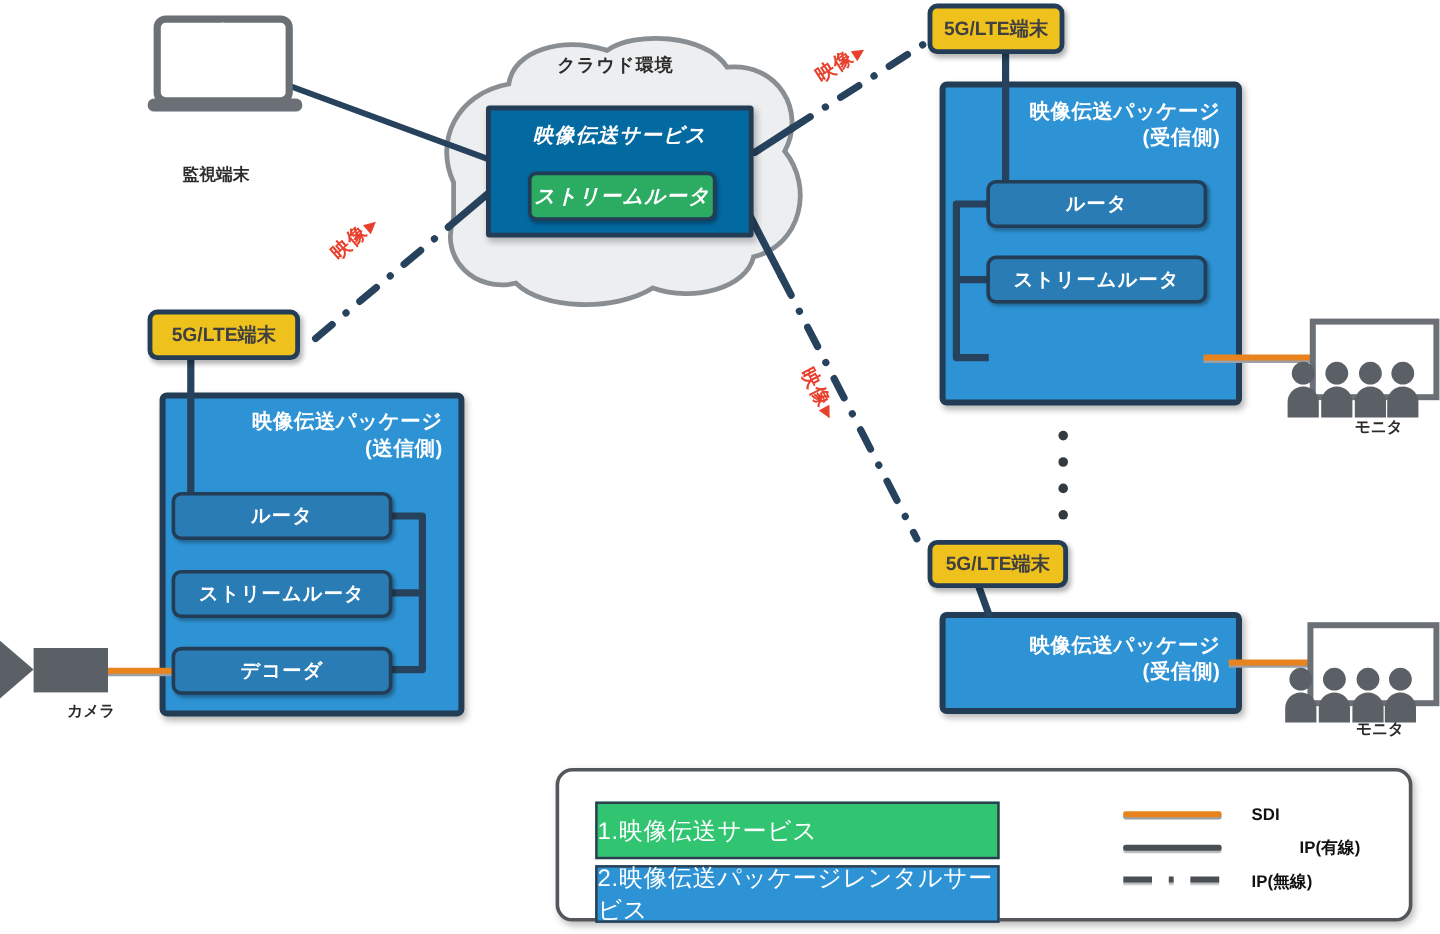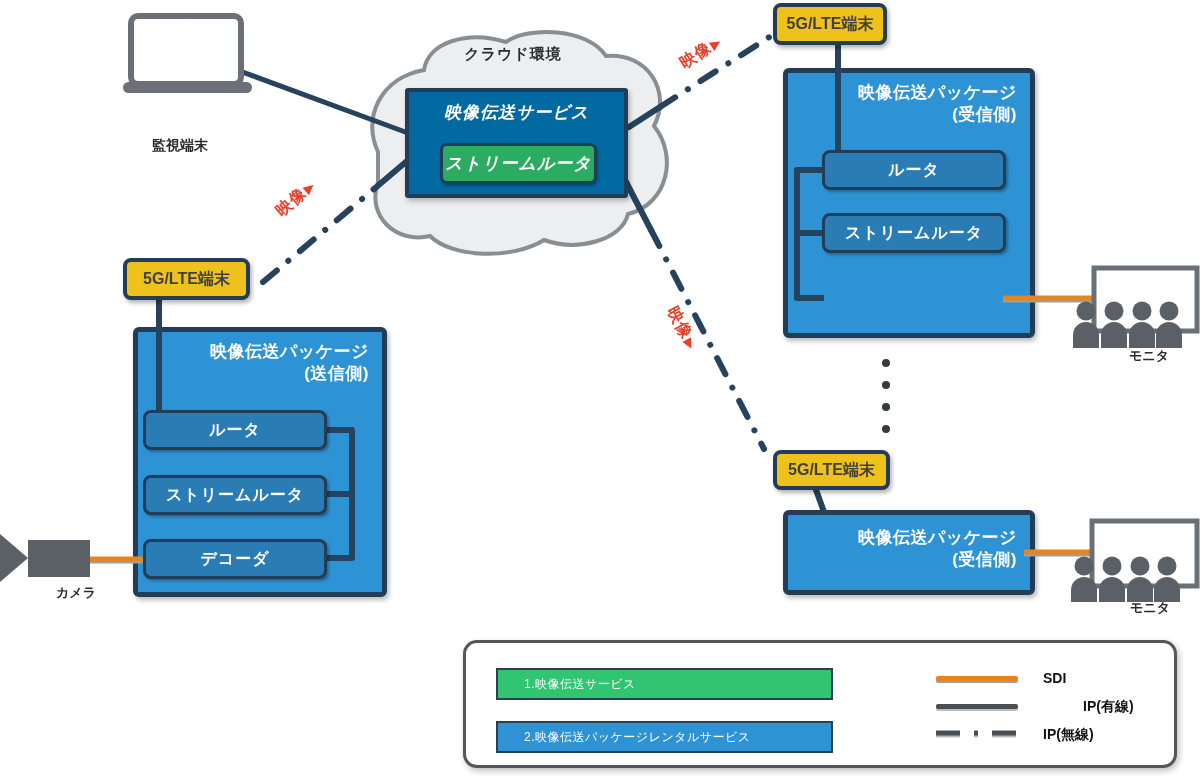--- a/index.html
+++ b/index.html
@@ -34,22 +34,22 @@
 
   .lbl{color:#2B2B2B;font-weight:bold;font-size:13px;text-align:center;}
   .cloud-lbl{color:#2B2B2B;font-weight:bold;font-size:15px;text-align:center;letter-spacing:1px;}
 
   .flow{color:#E8402C;font-weight:bold;font-size:16px;white-space:nowrap;text-align:center;width:80px;letter-spacing:1px;}
   .flow .arr{font-size:13px;margin-left:1px;}
 
   
   .legend{background:#fff;border:3px solid #53575B;border-radius:14px;
        box-shadow:2px 3px 6px rgba(0,0,0,.25);box-sizing:border-box;}
-  .legend-item{position:absolute;left:30px;width:337px;height:32px;color:#fff;font-size:12px;
-       display:flex;align-items:center;padding-left:26px;box-sizing:border-box;
+  .legend-item{position:absolute;left:30px;width:337px;height:48px;color:#fff;font-size:20px;
+       display:flex;align-items:center;padding-left:0;box-sizing:border-box;
        border:2px solid #2C3E50;letter-spacing:.5px;}
   .legend-line-lbl{position:absolute;left:577px;color:#111;font-weight:bold;font-size:14px;}
   .lsample{position:absolute;left:470px;width:82px;height:5px;border-radius:2px;}
 </style>
 </head>
 <body>
 
 <div class="stage">
 
   <div class="abs z1 pkg" style="left:123px;top:327px;width:254px;height:270px;">

